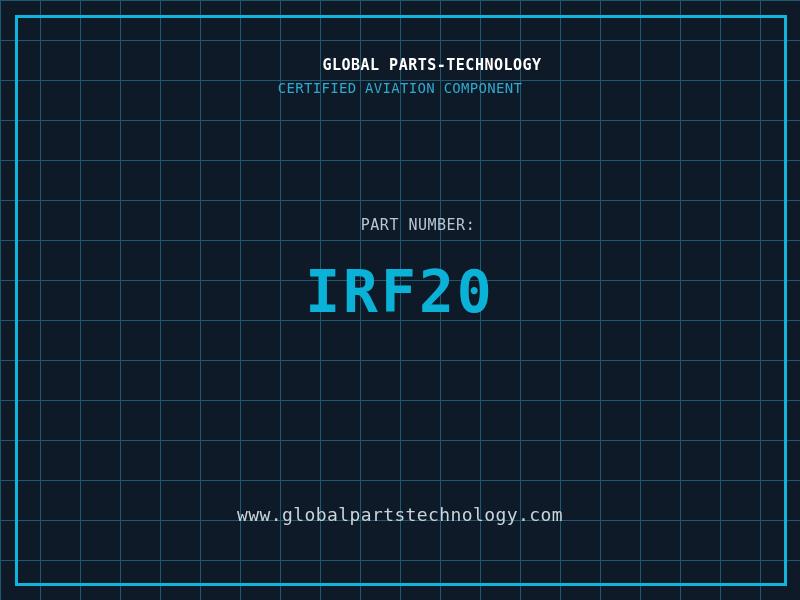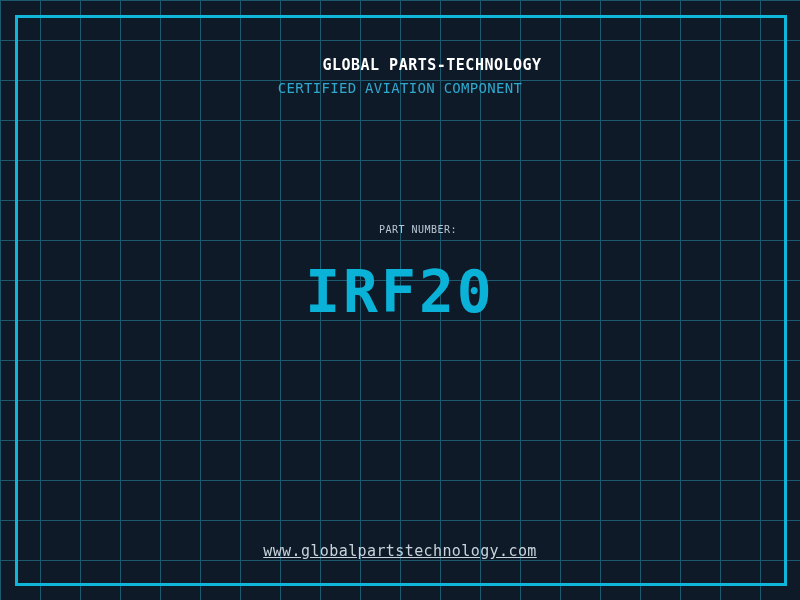--- a/index.html
+++ b/index.html
@@ -53,40 +53,39 @@
     color: var(--title);
     margin-left: 32px;
   }
   .certification-subtitle {
     top: 80px;
     font-size: 14px;
     letter-spacing: 0.3px;
     color: var(--subtitle);
   }
   .part-number-label {
-    top: 224px;
-    font-size: 10px;
+    top: 216px;
+    font-size: 15px;
     letter-spacing: 0.5px;
     color: var(--label);
     padding-left: 36px;
   }
   .part-number-value {
     top: 255px;
     font-size: 58px;
     line-height: 74px;
     font-weight: 700;
     letter-spacing: 3px;
     color: var(--part-number);
   }
   .website-url {
-    top: 542px;
-    font-size: 15px;
+    top: 504px;
+    font-size: 18px;
     letter-spacing: 0.4px;
     color: var(--website);
-    text-decoration: underline;
   }
 </style>
 </head>
 <body>
 
 <div class="canvas">
   <div class="frame"></div>
 
   <div class="text-line company-title">GLOBAL PARTS-TECHNOLOGY</div>
 

